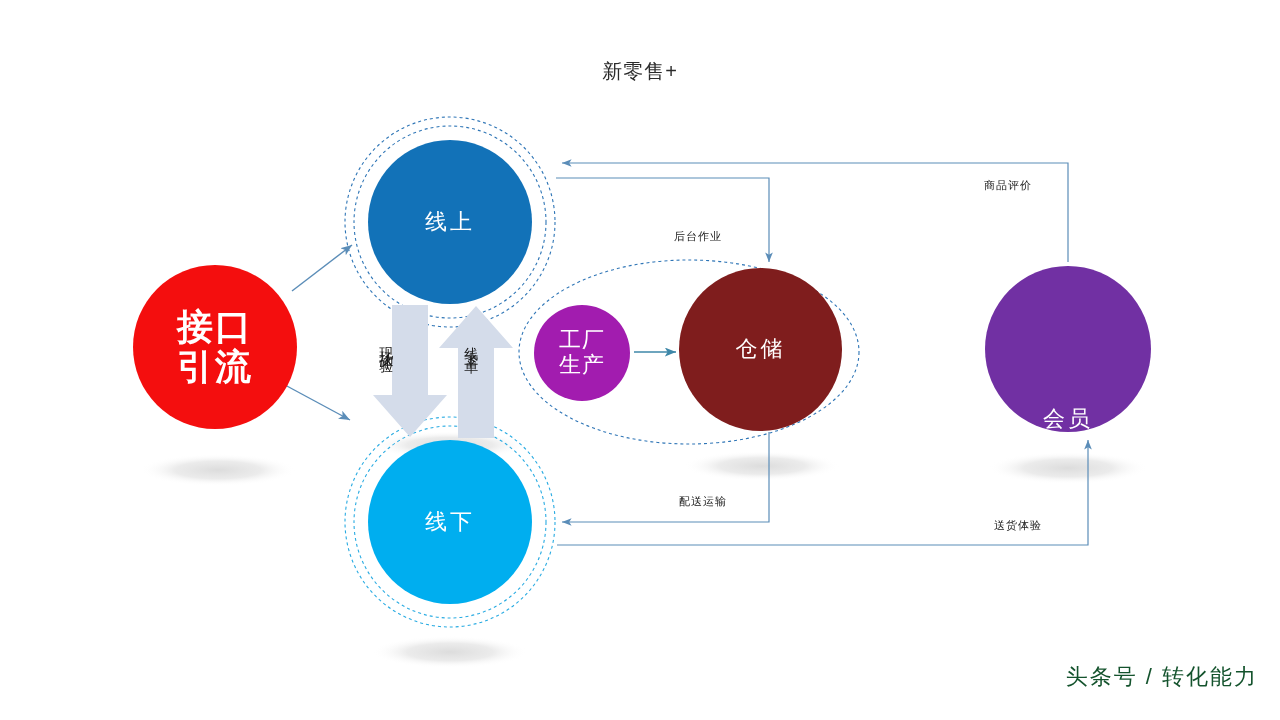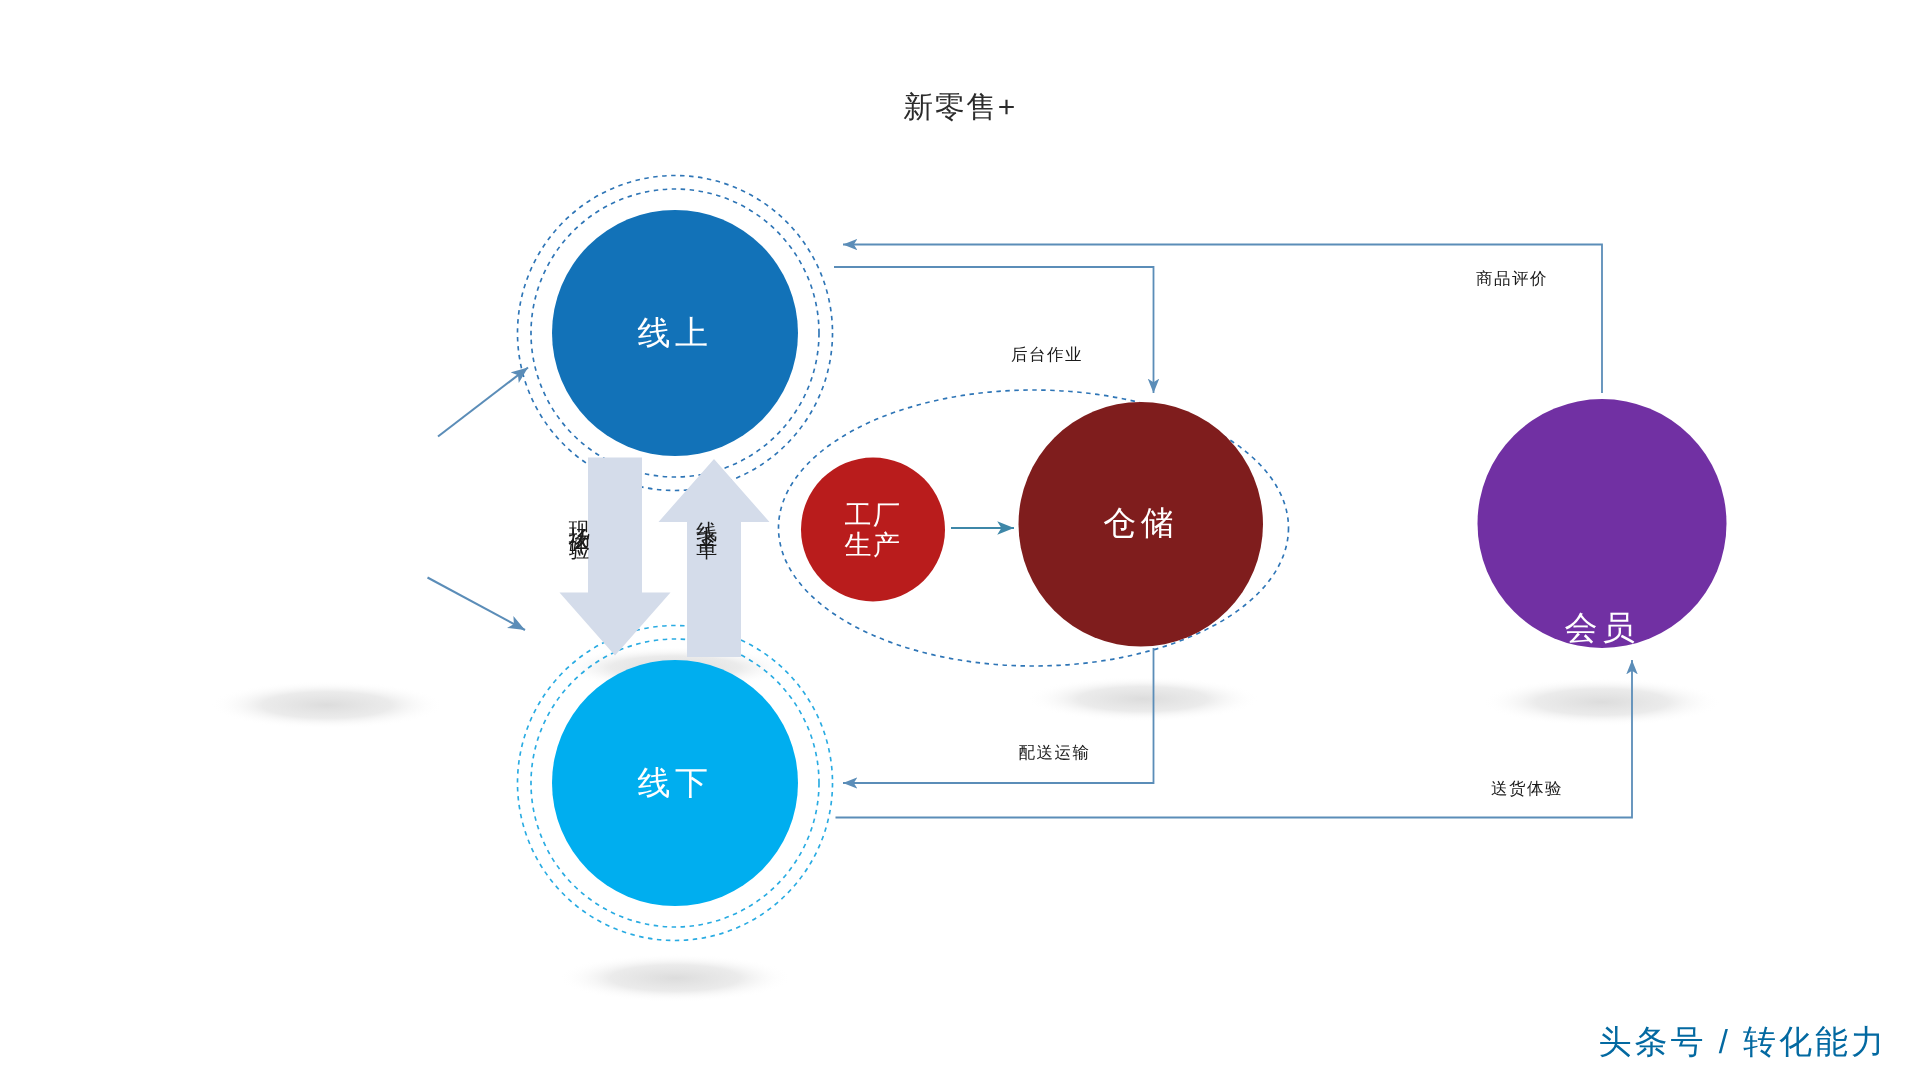--- a/index.html
+++ b/index.html
@@ -30,22 +30,22 @@
   }
   .node-blue{
     left:368px;top:140px;width:164px;height:164px;background:#1272B8;
     font-size:22px;letter-spacing:3px;
   }
   .node-cyan{
     left:368px;top:440px;width:164px;height:164px;background:#00AEEF;
     font-size:22px;letter-spacing:3px;
   }
   .node-gray{
-    left:534px;top:305px;width:96px;height:96px;background:#b91c1c;
-    font-size:18px;letter-spacing:1px;
+    left:534px;top:305px;width:96px;height:96px;background:#a21caf;
+    font-size:22px;letter-spacing:1px;
   }
   .node-orange{
     left:679px;top:268px;width:163px;height:163px;background:#7f1d1d;
     font-size:22px;letter-spacing:3px;
   }
   .node-purple{
     left:985px;top:266px;width:166px;height:166px;background:#7130A3;
     font-size:22px;letter-spacing:3px;align-items:flex-end;
   }
 
@@ -54,22 +54,22 @@
     position:absolute;font-size:11px;color:#1a1a1a;white-space:nowrap;
     background:#ffffff;padding:1px 3px;letter-spacing:1px;
   }
   .vlabel{
     position:absolute;font-size:14px;color:#1a1a1a;
     writing-mode:vertical-rl;text-orientation:upright;
     letter-spacing:4px;line-height:1.05;
   }
 
   .watermark{
-    position:absolute;right:22px;bottom:10px;
-    font-size:22px;color:#0369a1;letter-spacing:2px;
+    position:absolute;right:22px;bottom:28px;
+    font-size:22px;color:#14532d;letter-spacing:2px;
     white-space:nowrap;
     margin-top:44px;
   }
 </style>
 </head>
 <body>
 
 <div id="stage">
 
   <svg id="diagram" viewBox="0 0 1280 720">
@@ -126,20 +126,26 @@
 
     <path d="M769,432 L769,522 L562,522" fill="none" stroke="#5B8DB8" stroke-width="1.2" marker-end="url(#arrowThin)"></path>
 
     <path d="M557,545 L1088,545 L1088,440" fill="none" stroke="#5B8DB8" stroke-width="1.2" marker-end="url(#arrowThin)"></path>
   </svg>
 
   <div class="title">
     <span>新零售+</span>
   </div>
 
+  <div class="node node-red">
+    <div>
+      <div>接口</div>
+      <div>引流</div>
+    </div>
+  </div>
 
   <div class="node node-blue">
     <span>线上</span>
   </div>
 
   <div class="node node-cyan">
     <span>线下</span>
   </div>
 
   <div class="node node-gray">

